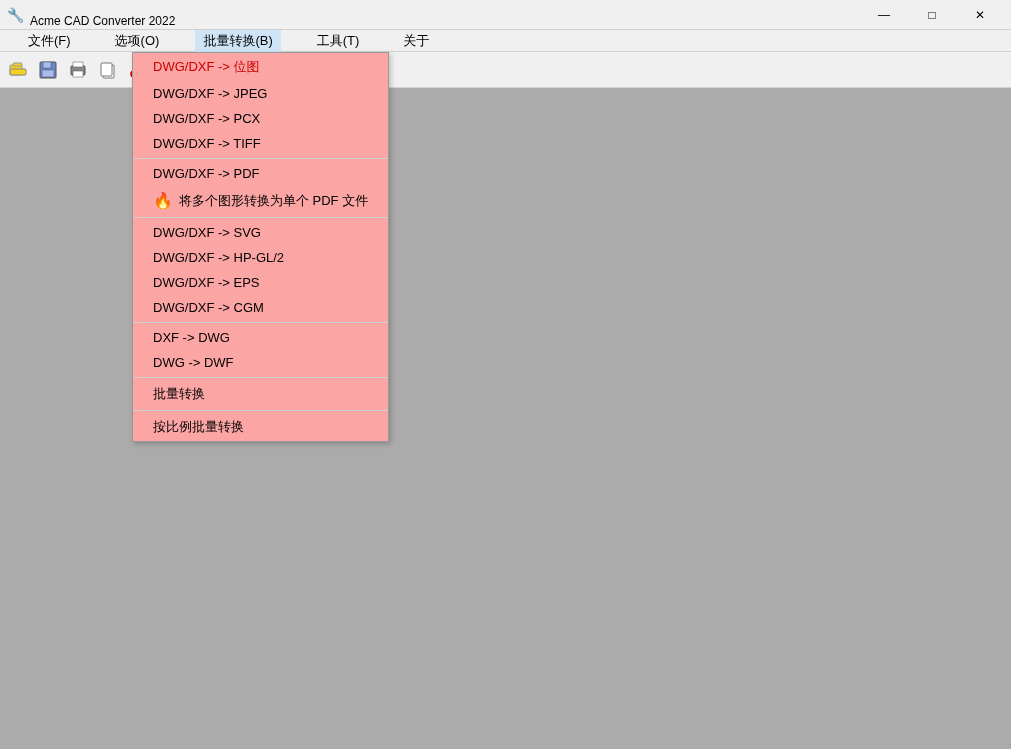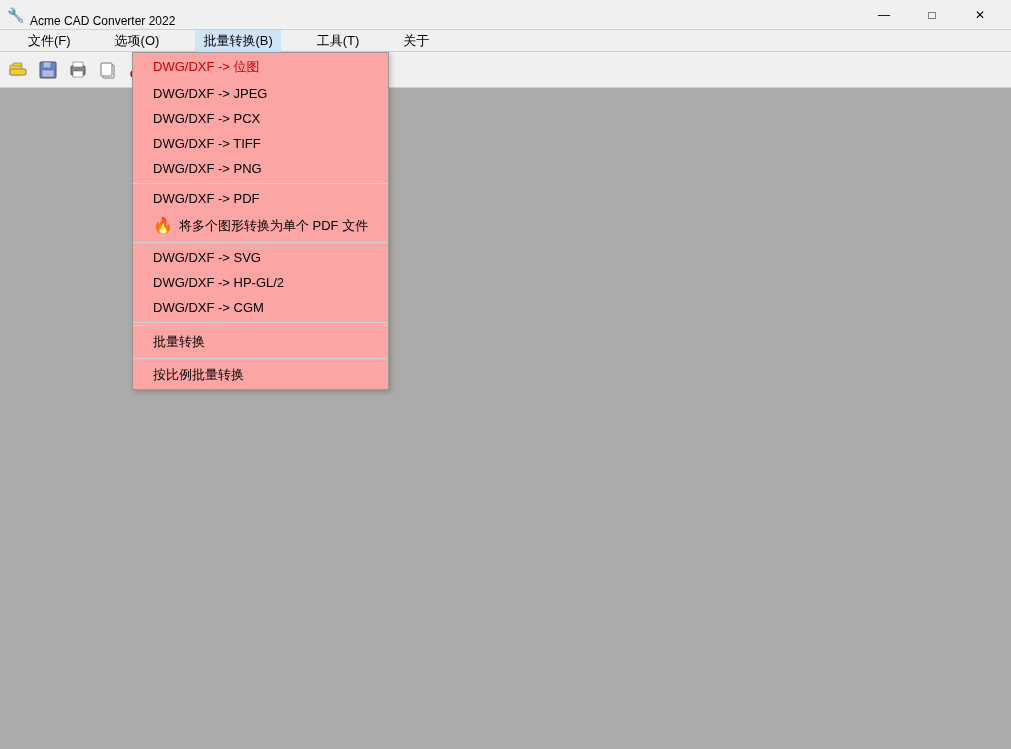--- a/index.html
+++ b/index.html
@@ -282,48 +282,54 @@
   </div>
   <div class="dropdown-item">
     <span>DWG/DXF -&gt; JPEG</span>
   </div>
   <div class="dropdown-item">
     <span>DWG/DXF -&gt; PCX</span>
   </div>
   <div class="dropdown-item">
     <span>DWG/DXF -&gt; TIFF</span>
   </div>
-  <div class="dropdown-item">
-    <span>DWG/DXF -&gt; PNG</span>
-  </div>
 
   <div class="dropdown-separator"></div>
 
   <div class="dropdown-item">
     <span>DWG/DXF -&gt; PDF</span>
   </div>
   <div class="dropdown-item">
     <span style="font-size:16px;">🔥</span>
     <span>将多个图形转换为单个 PDF 文件</span>
   </div>
 
   <div class="dropdown-separator"></div>
 
   <div class="dropdown-item">
     <span>DWG/DXF -&gt; SVG</span>
   </div>
   <div class="dropdown-item">
     <span>DWG/DXF -&gt; HP-GL/2</span>
   </div>
   <div class="dropdown-item">
+    <span>DWG/DXF -&gt; EPS</span>
+  </div>
+  <div class="dropdown-item">
     <span>DWG/DXF -&gt; CGM</span>
   </div>
 
   <div class="dropdown-separator"></div>
 
+  <div class="dropdown-item">
+    <span>DXF -&gt; DWG</span>
+  </div>
+  <div class="dropdown-item">
+    <span>DWG -&gt; DWF</span>
+  </div>
 
   <div class="dropdown-separator"></div>
 
   <div class="dropdown-item">
     <span>批量转换</span>
   </div>
 
   <div class="dropdown-separator"></div>
 
   <div class="dropdown-item">

